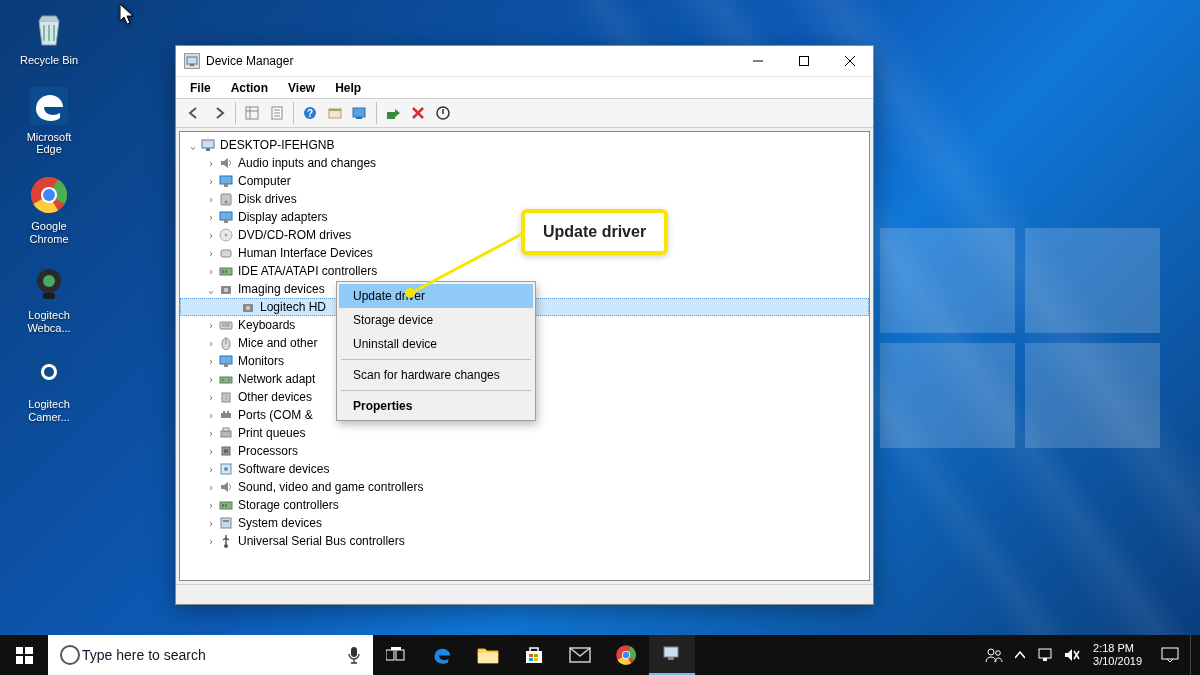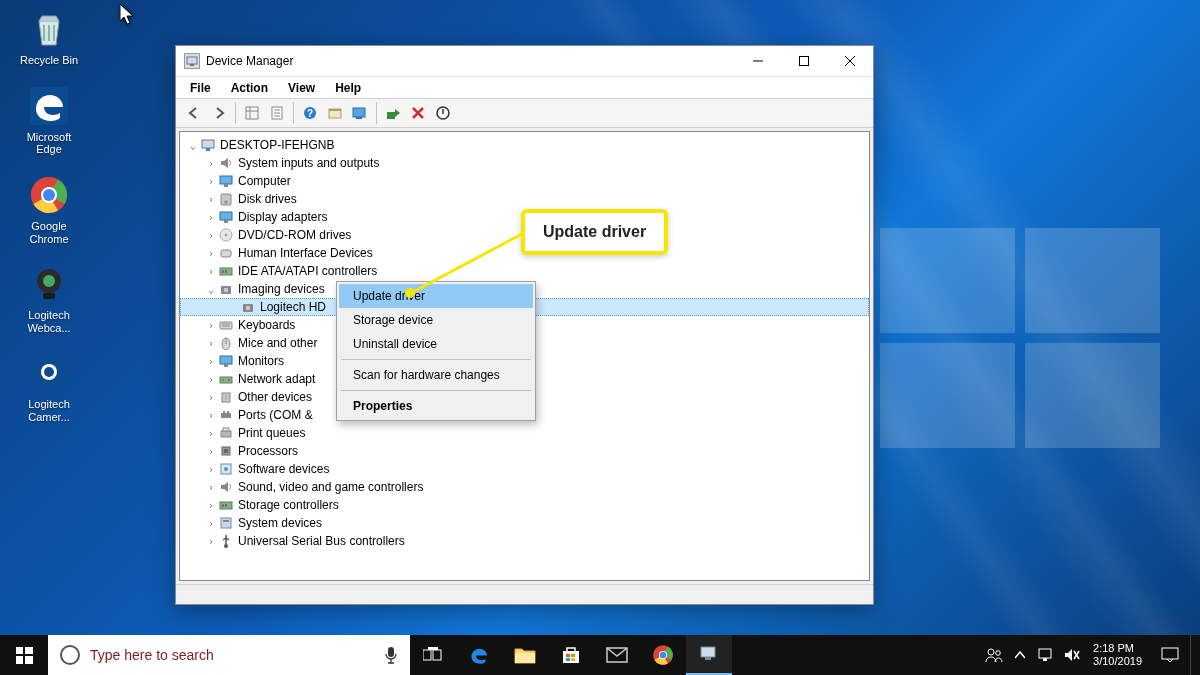--- a/index.html
+++ b/index.html
@@ -61,21 +61,21 @@
   
   .callout { position:absolute; background:#fff; border:4px solid #f7e600; border-radius:6px; padding:10px 18px; font-size:16px; font-weight:600; color:#222; box-shadow:0 2px 6px rgba(0,0,0,.2); }
   .callout-line { position:absolute; height:3px; background:#f7e600; transform-origin:left center; }
   .callout-dot { position:absolute; width:10px; height:10px; background:#f7e600; border-radius:50%; transform:translate(-50%,-50%); }
 
   
   .taskbar { position:absolute; left:0; bottom:0; right:0; height:40px; background:#101010; display:flex; align-items:center; color:#fff; }
   .start-btn { width:48px; height:40px; display:flex; align-items:center; justify-content:center; }
   .start-btn .winmark { width:17px; height:17px; display:grid; grid-template-columns:1fr 1fr; grid-template-rows:1fr 1fr; gap:2px; }
   .start-btn .winmark div { background:#fff; }
-  .searchbox { width:362px; height:40px; background:#fff; color:#7f1d1d; display:flex; align-items:center; padding:0 12px; gap:10px; font-size:14px; }
+  .searchbox { width:325px; height:40px; background:#fff; color:#0f172a; display:flex; align-items:center; padding:0 12px; gap:2px; font-size:14px; }
   .searchbox .cortana { width:20px; height:20px; border:2px solid #555; border-radius:50%; }
   .searchbox .mic { margin-left:auto; color:#333; font-size:16px; }
   .task-icons { display:flex; align-items:center; height:40px; }
   .tb-icon { width:46px; height:40px; display:flex; align-items:center; justify-content:center; font-size:18px; }
   .tb-icon.active { border-bottom:2px solid #76b9ed; background:rgba(255,255,255,0.08); }
   .systray { margin-left:auto; display:flex; align-items:center; height:40px; padding-right:4px; }
   .sys-icon { width:26px; height:40px; display:flex; align-items:center; justify-content:center; font-size:14px; }
   .clock { text-align:left; font-size:11px; line-height:1.15; padding:0 8px; }
   .notif { width:40px; height:40px; display:flex; align-items:center; justify-content:center; font-size:16px; }
   .showdesk { width:6px; height:40px; border-left:1px solid #444; }
@@ -271,21 +271,21 @@
         <span class="node-label">DESKTOP-IFEHGNB</span>
       </div>
       <div class="tree-row indent-1">
         <span class="expander">›</span>
         <span class="node-icon">
           <svg width="14" height="14" viewBox="0 0 14 14">
             <path d="M2 5h3l4-3v10l-4-3H2z" fill="#888"></path>
             <path d="M10 4c2 2 2 4 0 6" stroke="#888" fill="none"></path>
           </svg>
         </span>
-        <span class="node-label">System inputs and outputs</span>
+        <span class="node-label">Audio inputs and changes</span>
       </div>
       <div class="tree-row indent-1">
         <span class="expander">›</span>
         <span class="node-icon">
           <svg width="14" height="14" viewBox="0 0 14 14">
             <rect x="1" y="2" width="12" height="8" fill="#6ab0e8" stroke="#2a70b0"></rect>
             <rect x="5" y="10" width="4" height="3" fill="#888"></rect>
           </svg>
         </span>
         <span class="node-label">Computer</span>

